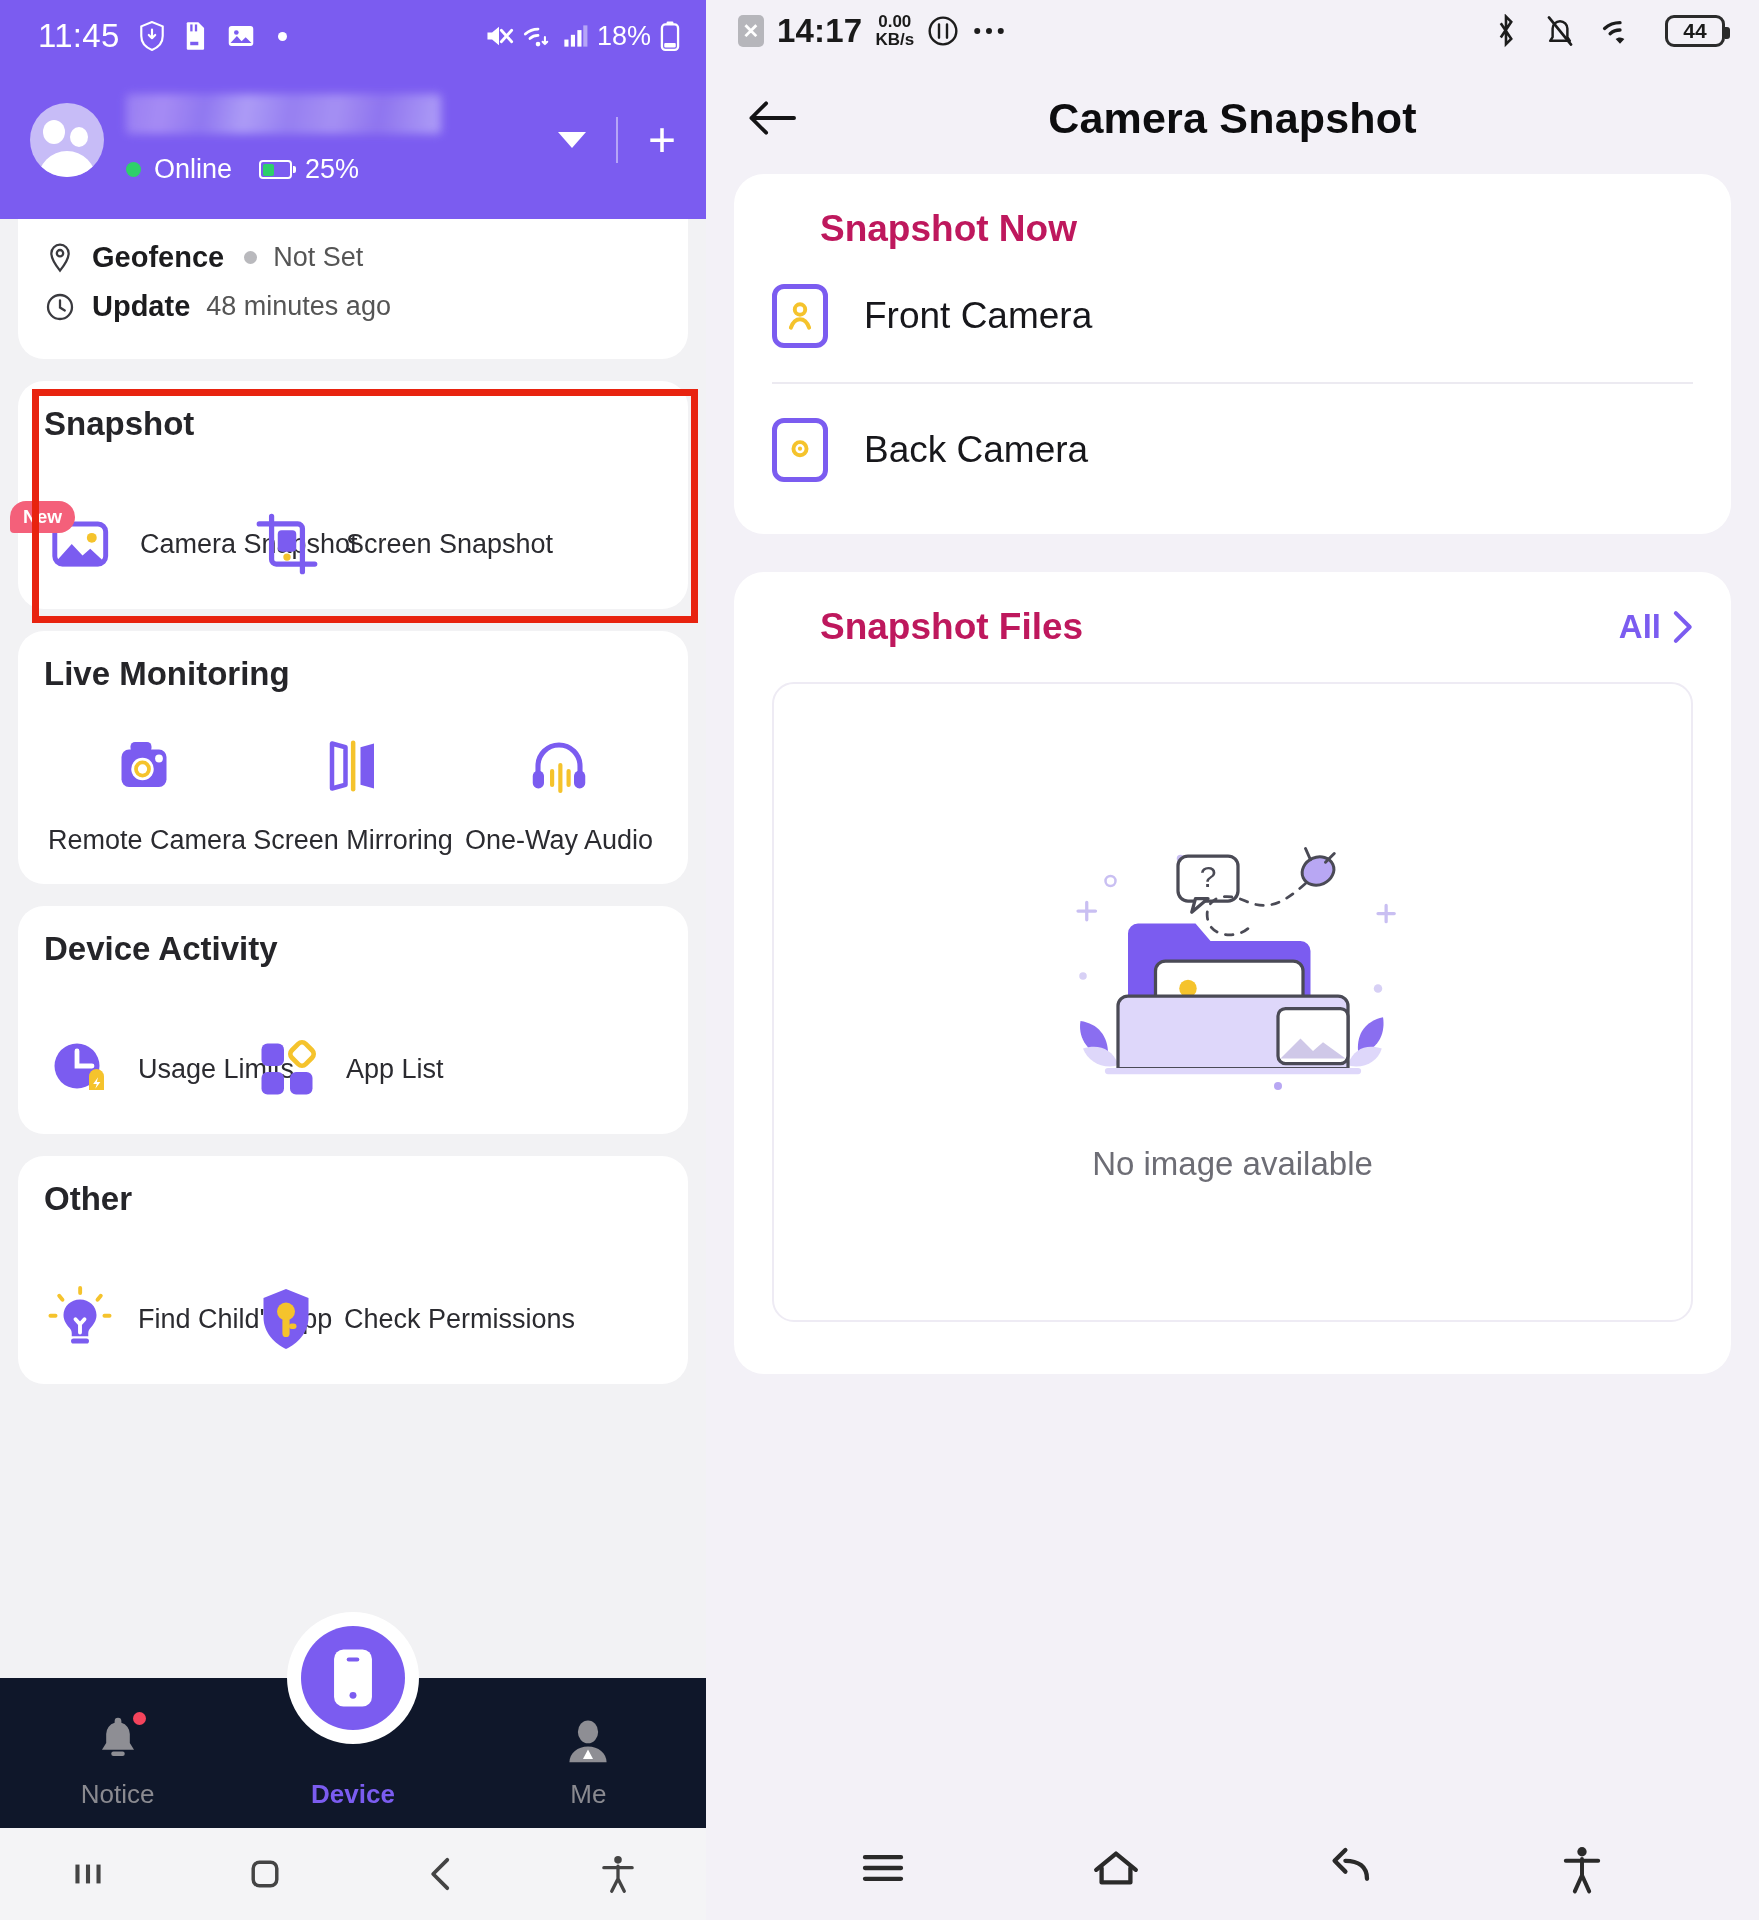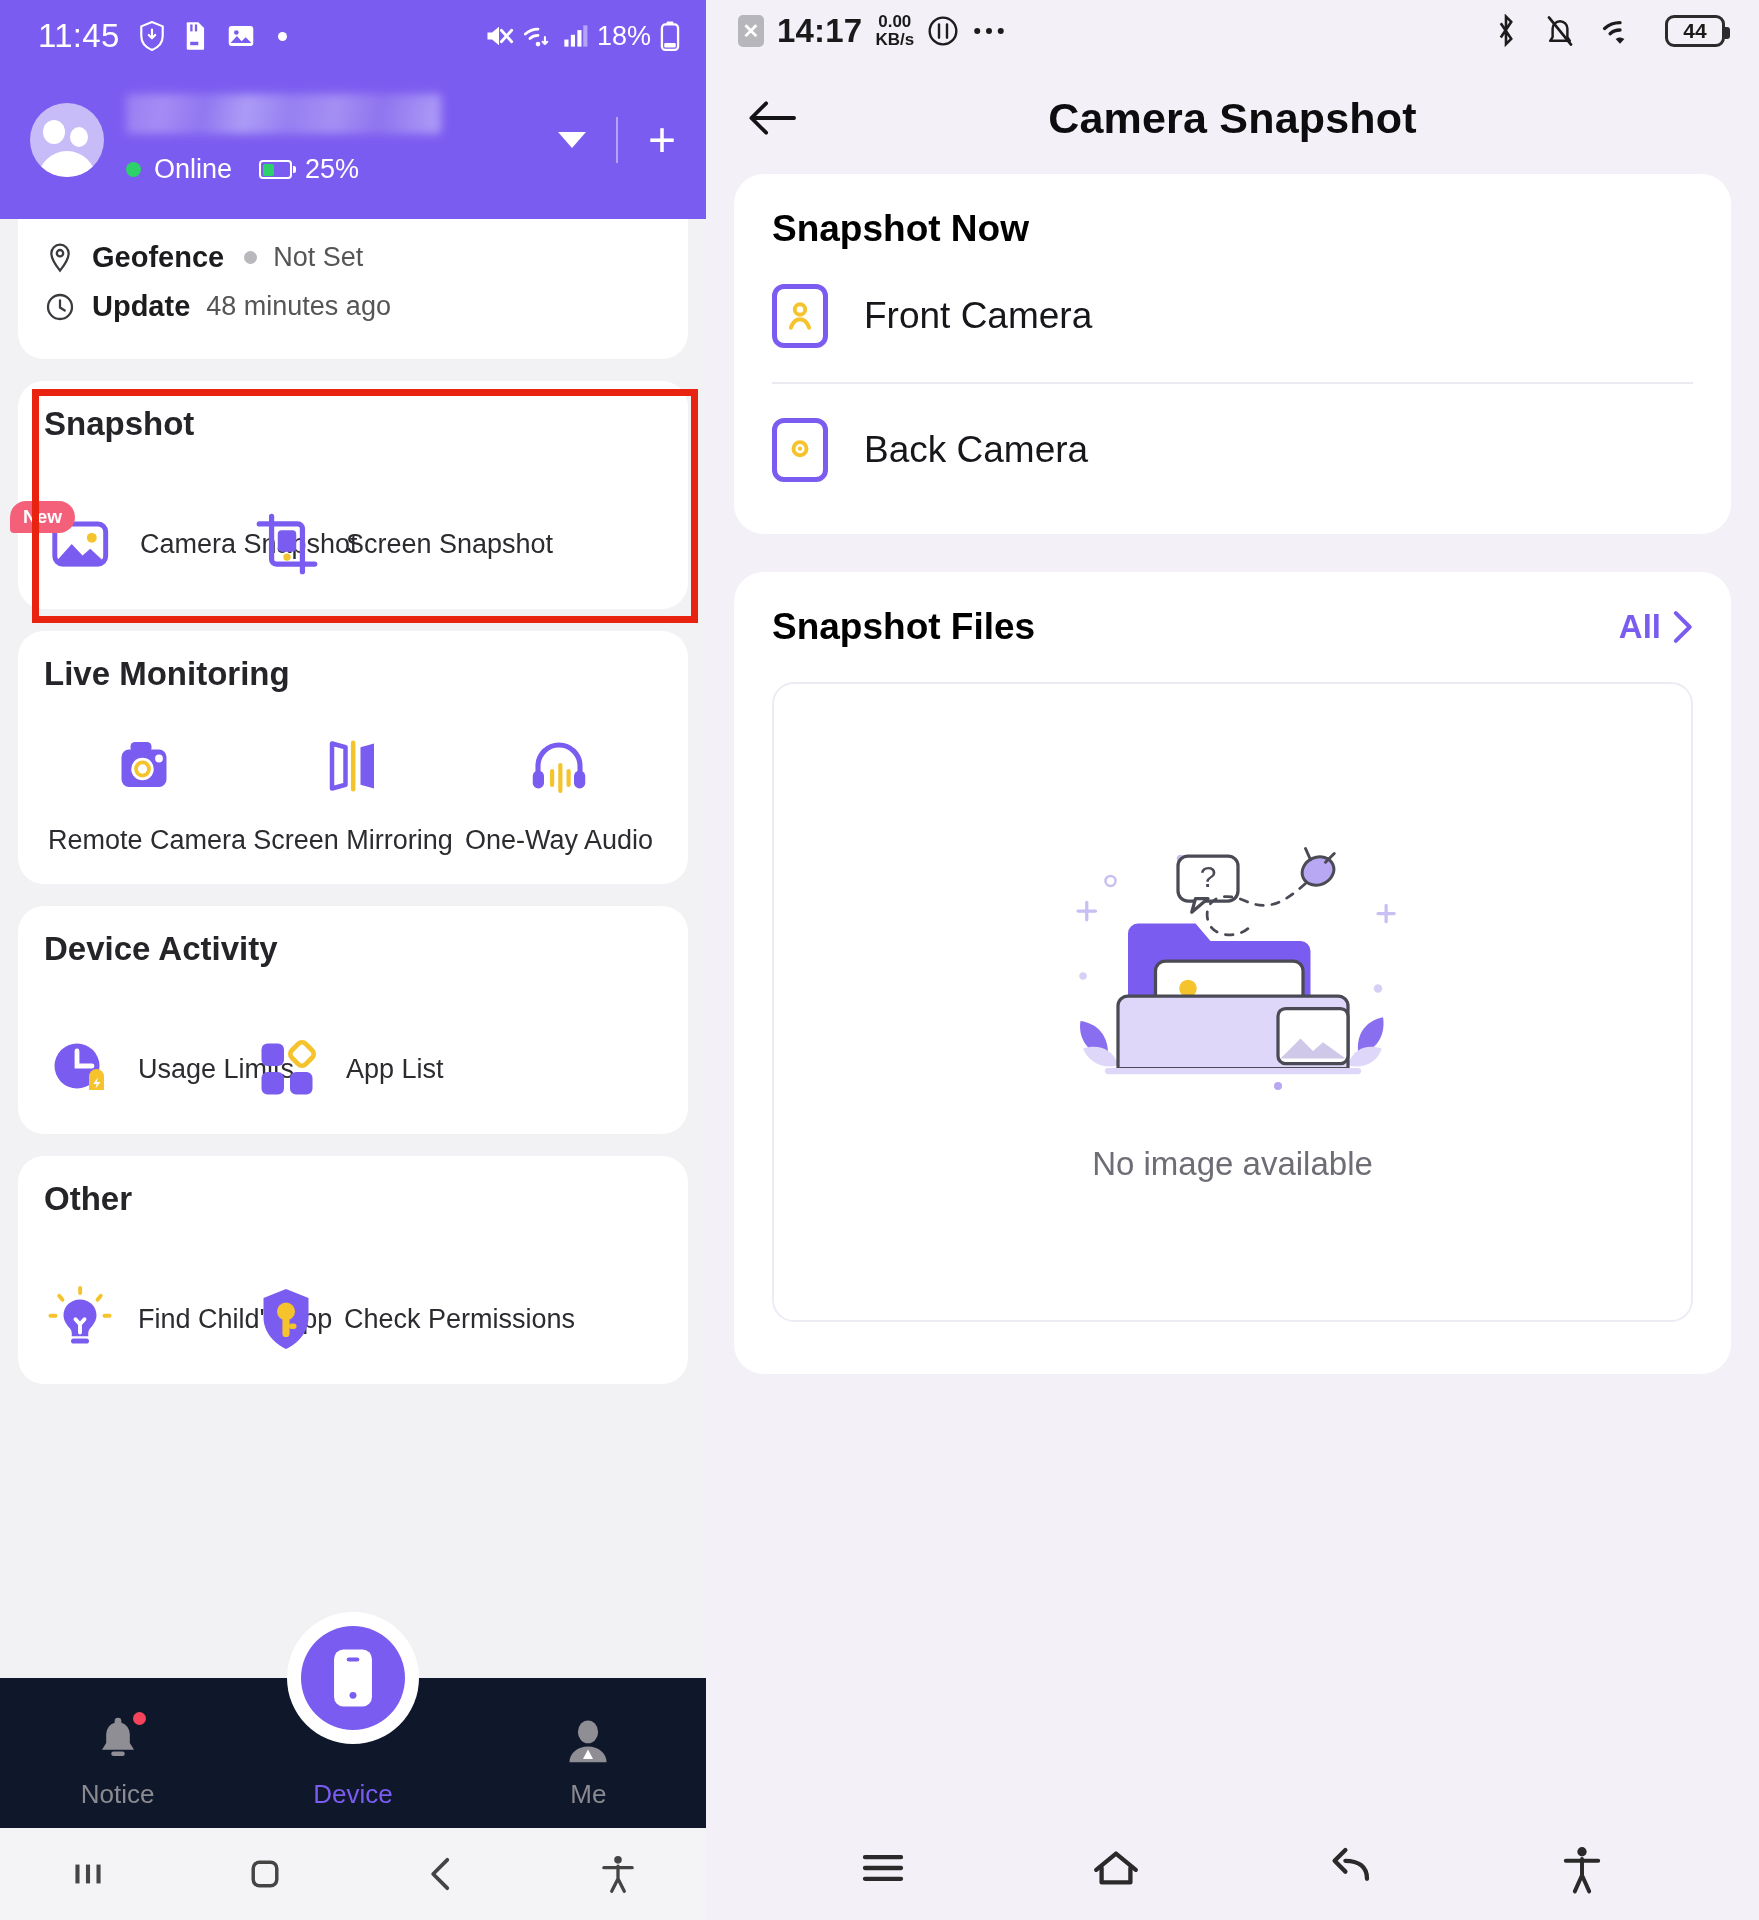--- a/index.html
+++ b/index.html
@@ -82,21 +82,21 @@
     position: absolute; left: 14px; top: 8px; right: -10px; bottom: -14px;
     border: 7px solid #E8230F; pointer-events: none; z-index: 5;
   }
 
   .l-bottomnav {
     position: relative; flex: 0 0 auto; height: 150px; background: #0f172a;
     display: flex; align-items: flex-end; padding-bottom: 18px;
   }
   .nav-item { flex: 1; display: flex; flex-direction: column; align-items: center; gap: 10px; }
   .nav-item .nlabel { font-size: 26px; color: #8a8a90; }
-  .nav-item.active .nlabel { color: #7B5CF0; font-weight: 400; }
+  .nav-item.active .nlabel { color: #7B5CF0; font-weight: 700; }
   .fab {
     position: absolute; left: 50%; transform: translateX(-50%); top: -52px;
     width: 104px; height: 104px; border-radius: 50%; background: #7B5CF0;
     display: flex; align-items: center; justify-content: center;
     box-shadow: 0 0 0 14px #ffffff;
   }
   .l-gesture { flex: 0 0 auto; height: 92px; background: #f4f4f6; display: flex; align-items: center; justify-content: space-around; }
 
   
   .right { width: 1053px; height: 1920px; background: #f3f1f7; position: relative; display: flex; flex-direction: column; }
@@ -116,21 +116,21 @@
   .r-batt::after { content:''; position:absolute; right:-8px; top:9px; width:5px; height:12px; background:#2b2b2b; border-radius:0 3px 3px 0; }
   .sim-x { width:26px;height:32px;background:#b6b6bb;border-radius:5px;color:#fff;font-size:20px;font-weight:700;display:flex;align-items:center;justify-content:center; }
 
   .r-appbar { height: 112px; display: flex; align-items: center; padding: 0 38px; flex: 0 0 auto; }
   .back-arrow { width: 56px; height: 56px; display:flex;align-items:center;justify-content:center; }
   .r-title { flex: 1; text-align: center; font-size: 43px; font-weight: 700; color: #0d0d0f; margin-right: 56px; letter-spacing: .2px; }
 
   .r-body { flex: 1; padding: 0 28px; overflow: hidden; }
   .r-card { background: #fff; border-radius: 30px; padding: 34px 38px 18px; }
   .r-card + .r-card { margin-top: 38px; }
-  .r-card-title { font-size: 37px; font-weight: 700; color: #000000; }
+  .r-card-title { font-size: 37px; font-weight: 700; color: #be185d; margin-left: 48px; }
   .cam-row { display: flex; align-items: center; gap: 36px; padding: 34px 0; }
   .cam-row .cl { font-size: 37px; color: #17171b; }
   .cam-sep { height: 2px; background: #eceaf1; }
   .cam-ico { width: 56px; height: 64px; border: 5px solid #7B5CF0; border-radius: 12px; display:flex;align-items:center;justify-content:center; flex:0 0 auto; }
 
   .files-head { display: flex; align-items: center; justify-content: space-between; }
   .all-link { display: flex; align-items: center; gap: 10px; color: #7B5CF0; font-size: 33px; font-weight: 600; }
   .empty-box {
     margin: 34px 0 34px; border: 2px solid #eeebf4; border-radius: 22px;
     height: 640px; display: flex; flex-direction: column; align-items: center; justify-content: center; gap: 24px;

